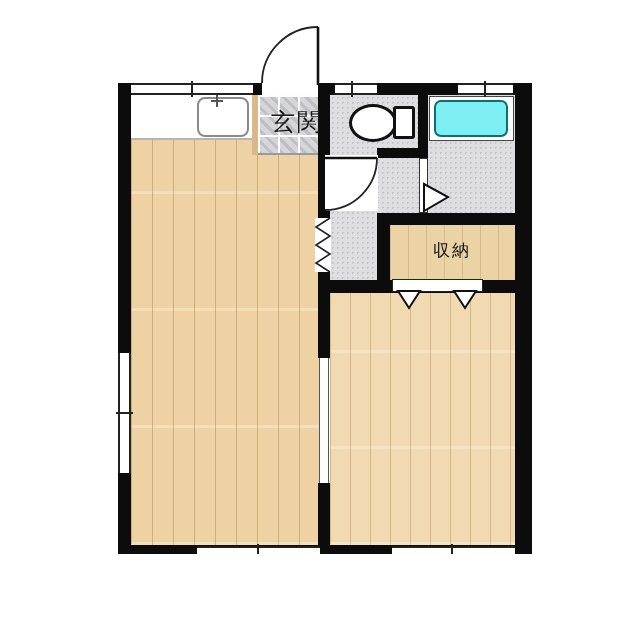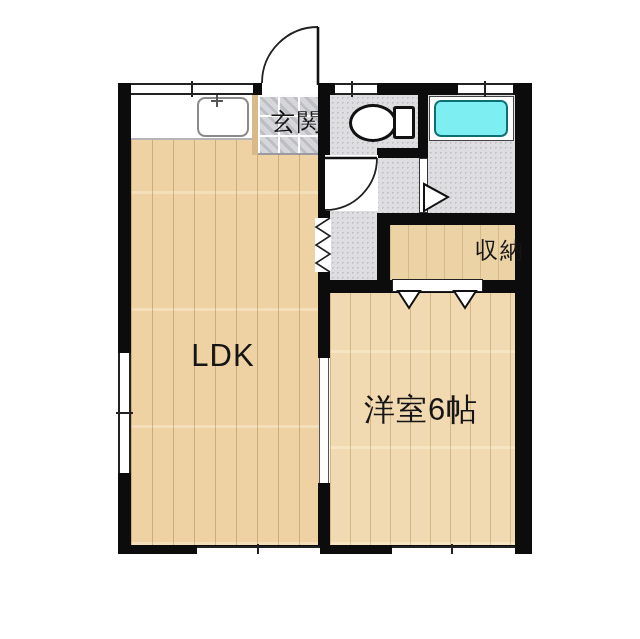--- a/index.html
+++ b/index.html
@@ -63,21 +63,21 @@
   .faucet-v{position:absolute;background:#555;z-index:3;}
   .toilet-bowl{position:absolute;background:#fff;border:3px solid #111;border-radius:50%;box-sizing:border-box;z-index:3;}
   .toilet-tank{position:absolute;background:#fff;border:3px solid #111;border-radius:3px;box-sizing:border-box;z-index:3;}
   .tub-surround{position:absolute;background:#fff;border:1px solid #444;box-sizing:border-box;z-index:3;}
   .tub{position:absolute;background:#7deef2;border:2px solid #0c6f75;border-radius:7px;box-sizing:border-box;z-index:4;}
   .bifold-band{position:absolute;background:#fff;border:1px solid #222;box-sizing:border-box;z-index:3;}
   
   .lbl{position:absolute;z-index:5;transform:translate(-50%,-50%);white-space:nowrap;color:#151515;text-align:center;}
   .lbl-big{font-size:31px;line-height:1.12;letter-spacing:1px;}
   .lbl-genkan{font-size:24px;letter-spacing:2px;}
-  .lbl-closet{font-size:23px;letter-spacing:2px;margin-left:48px;}
+  .lbl-closet{font-size:17px;letter-spacing:2px;}
   .lbl-veranda{font-size:27px;letter-spacing:3px;}
 </style>
 </head>
 <body>
 
 <div id="canvas">
 
   <div class="abs wood" style="left:131px;top:95px;width:189px;height:450px;"></div>
   <div class="counter" style="left:131px;top:95px;width:124px;height:45px;"></div>
   <div class="abs" style="left:252px;top:95px;width:6px;height:60px;background:#d9b98a;z-index:2;"></div>
@@ -151,18 +151,16 @@
   <div class="sink" style="left:197px;top:97px;width:52px;height:40px;"></div>
   <div class="faucet-v" style="left:216px;top:95px;width:2px;height:12px;"></div>
   <div class="faucet-v" style="left:211px;top:100px;width:12px;height:2px;"></div>
   <div class="toilet-bowl" style="left:349px;top:104px;width:48px;height:38px;"></div>
   <div class="toilet-tank" style="left:393px;top:106px;width:22px;height:33px;"></div>
   <div class="tub-surround" style="left:429px;top:96px;width:85px;height:45px;"></div>
   <div class="tub" style="left:434px;top:100px;width:74px;height:37px;"></div>
 
   <div class="lbl lbl-genkan" style="left:297px;top:122px;">玄関</div>
   <div class="lbl lbl-big" style="left:223px;top:356px;">
-    <div>LDK</div>
   </div>
-  <div class="lbl lbl-big" style="left:421px;top:410px;">洋室6帖</div>
   <div class="lbl lbl-closet" style="left:452px;top:250px;">収納</div>
 
 </div>
 
 </body></html>

